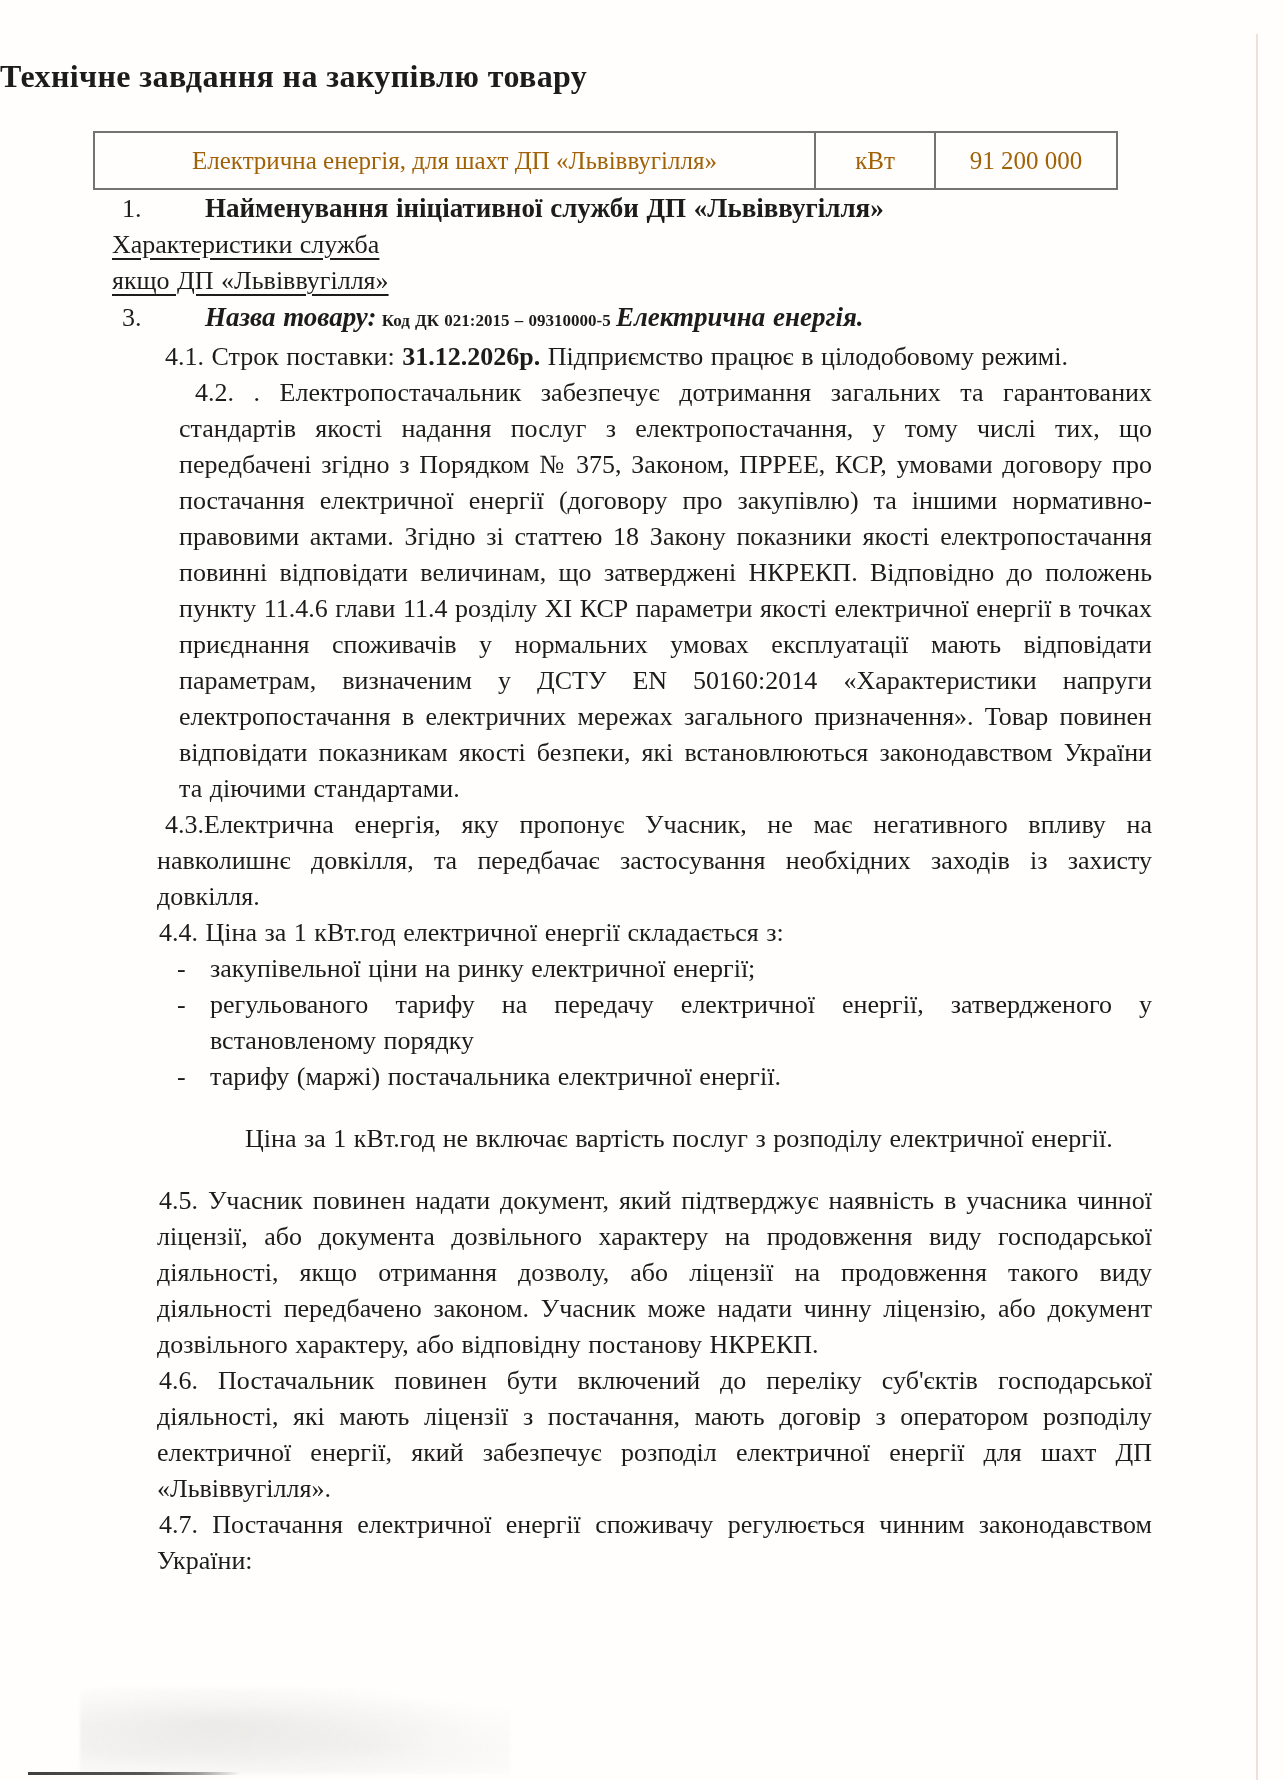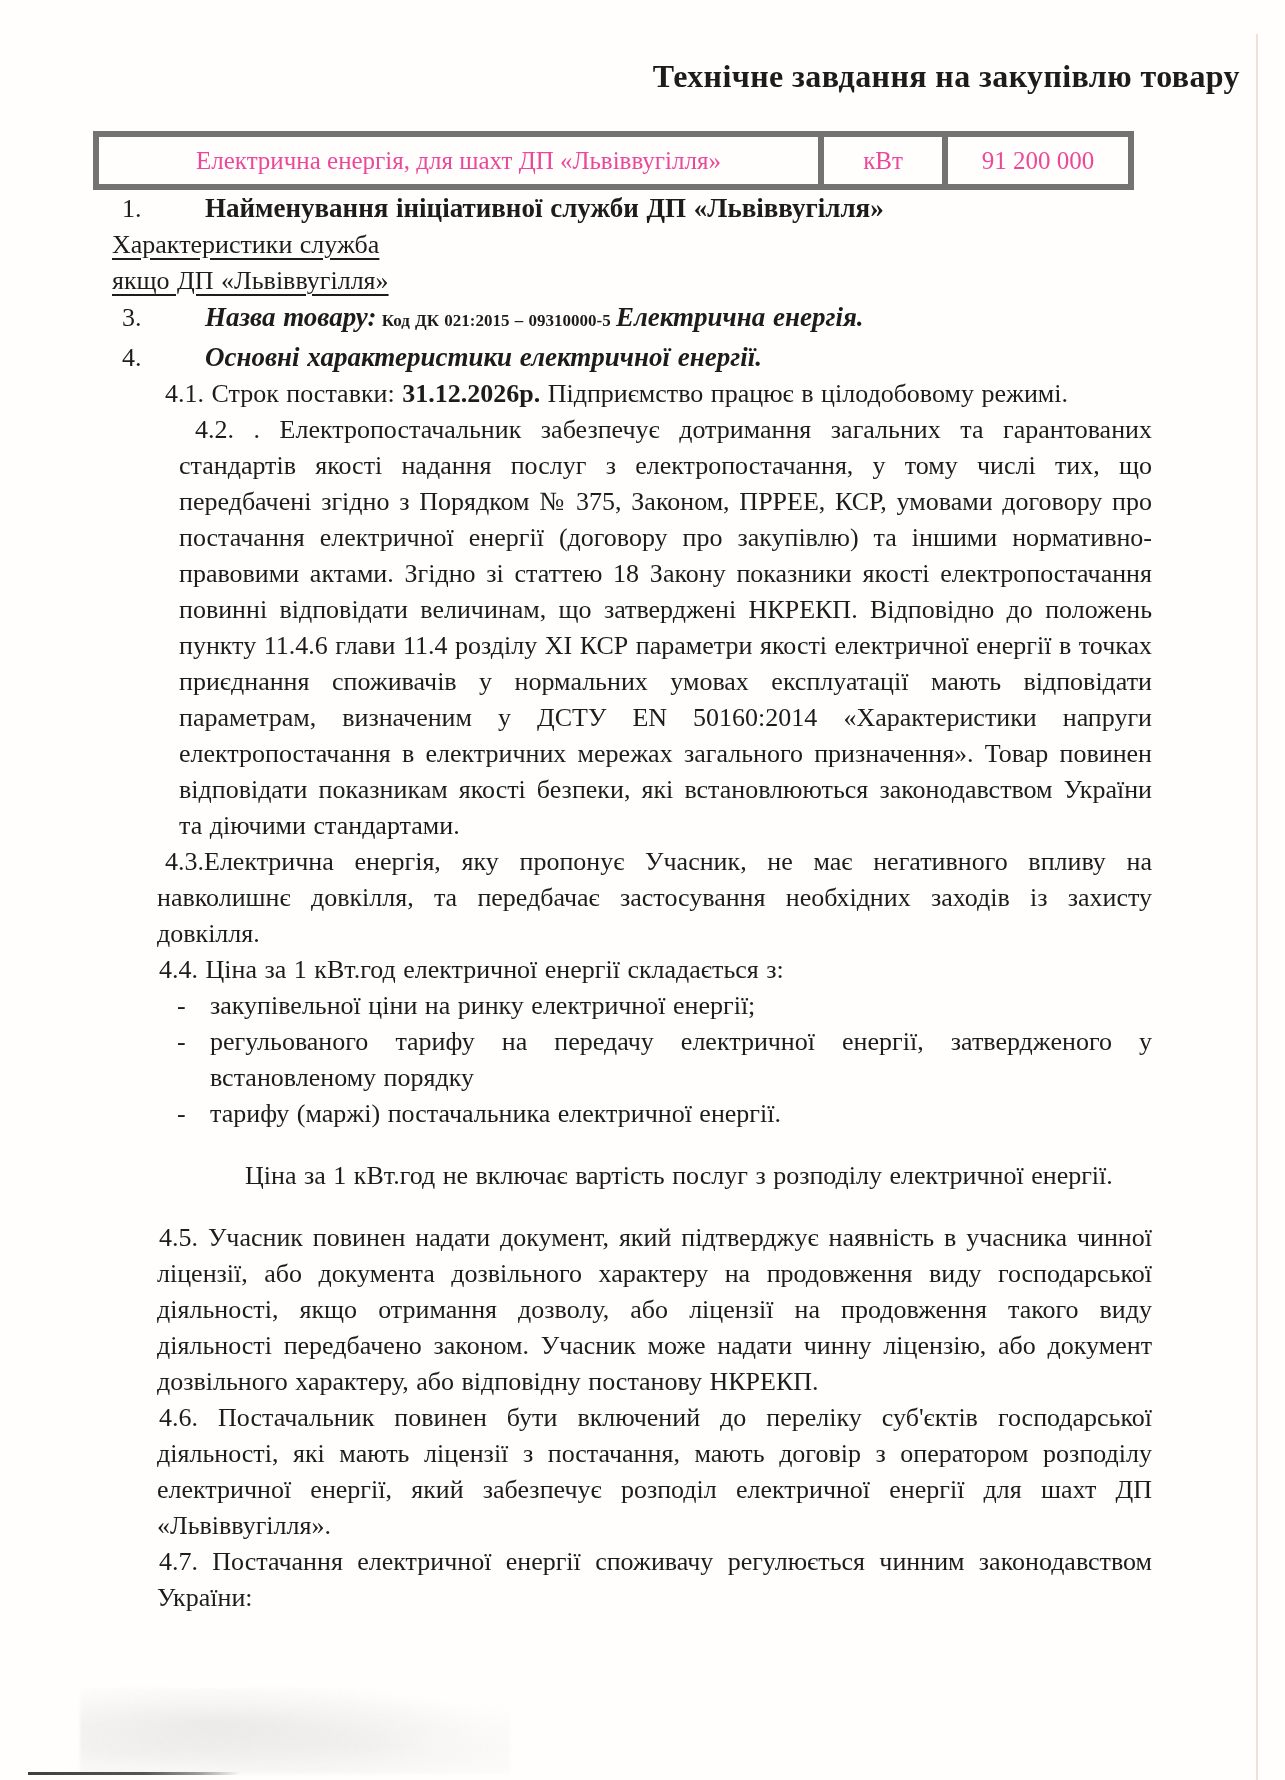--- a/index.html
+++ b/index.html
@@ -8,33 +8,33 @@
     background:#ffffff;
     font-family:"Liberation Serif","DejaVu Serif",serif;
     color:#1c1c1c;
     -webkit-font-smoothing:antialiased;
   }
   .page{position:absolute;inset:0;background:#fffefd;}
 
   
   .doc-title{
     position:absolute;left:0;top:58px;width:1240px;
-    text-align:right;font-size:32px;font-weight:bold;
+    text-align:left;font-size:32px;font-weight:bold;
     letter-spacing:.4px;margin:0;
   }
 
   
   .spec-table{
     position:absolute;left:93px;top:131px;width:981px;height:59px;
     border-collapse:collapse;table-layout:fixed;
   }
   .spec-table td{
-    border:6px solid #737373;
+    border:2px solid #737373;
     font-size:25px;text-align:center;vertical-align:middle;
-    padding:0 6px;color:#ec4899;
+    padding:0 6px;color:#a16207;
   }
   .col-name{width:707px;}
   .col-unit{width:106px;}
   .col-qty{width:168px;border-radius:26px;}
 
   
   .content{
     position:absolute;left:157px;top:190px;width:995px;
     font-size:26px;line-height:36px;word-spacing:1px;
   }
@@ -103,23 +103,20 @@
       <span class="item-num">1.</span><span class="item-heading">Найменування ініціативної служби ДП «Львіввугілля»</span>
     </div>
     <div class="item-value">Характеристики служба</div>
 
     <div class="item-value">якщо ДП  «Львіввугілля»</div>
 
     <div class="item-row">
       <span class="item-num">3.</span><span class="item-heading-italic">Назва товару:</span><span class="item-code"> <span>Код  ДК 021:2015 – 09310000-5</span>  </span><span class="item-heading-italic">Електрична енергія.</span>
     </div>
 
-    <div class="item-row">
-      <span class="item-num">4.</span><span class="item-heading-italic">Основні характеристики електричної енергії.</span>
-    </div>
 
     <p class="clause ind-sm"><span>4.1. Строк поставки: </span><b>31.12.2026р.</b><span> Підприємство  працює в цілодобовому режимі.</span></p>
 
     <p class="clause ind-md">4.2. . Електропостачальник  забезпечує дотримання загальних та гарантованих стандартів якості надання послуг з електропостачання, у тому числі тих, що передбачені згідно з Порядком № 375, Законом, ПРРЕЕ, КСР, умовами договору про постачання електричної енергії (договору про закупівлю) та іншими нормативно-правовими актами. Згідно зі статтею 18 Закону показники якості електропостачання повинні відповідати величинам, що затверджені НКРЕКП. Відповідно до положень пункту 11.4.6 глави 11.4 розділу XI КСР параметри якості електричної енергії в точках приєднання споживачів у нормальних умовах експлуатації мають відповідати параметрам, визначеним у ДСТУ EN 50160:2014 «Характеристики напруги електропостачання в електричних мережах загального призначення». Товар повинен відповідати показникам якості безпеки, які встановлюються законодавством України та діючими стандартами.</p>
 
     <p class="clause ind-sm">4.3.Електрична енергія, яку пропонує Учасник, не має негативного впливу на навколишнє довкілля, та передбачає застосування необхідних заходів із захисту довкілля.</p>
 
     <p class="clause ind-xs">4.4. Ціна за 1 кВт.год електричної енергії  складається з:</p>
 
     <div class="bullet">

